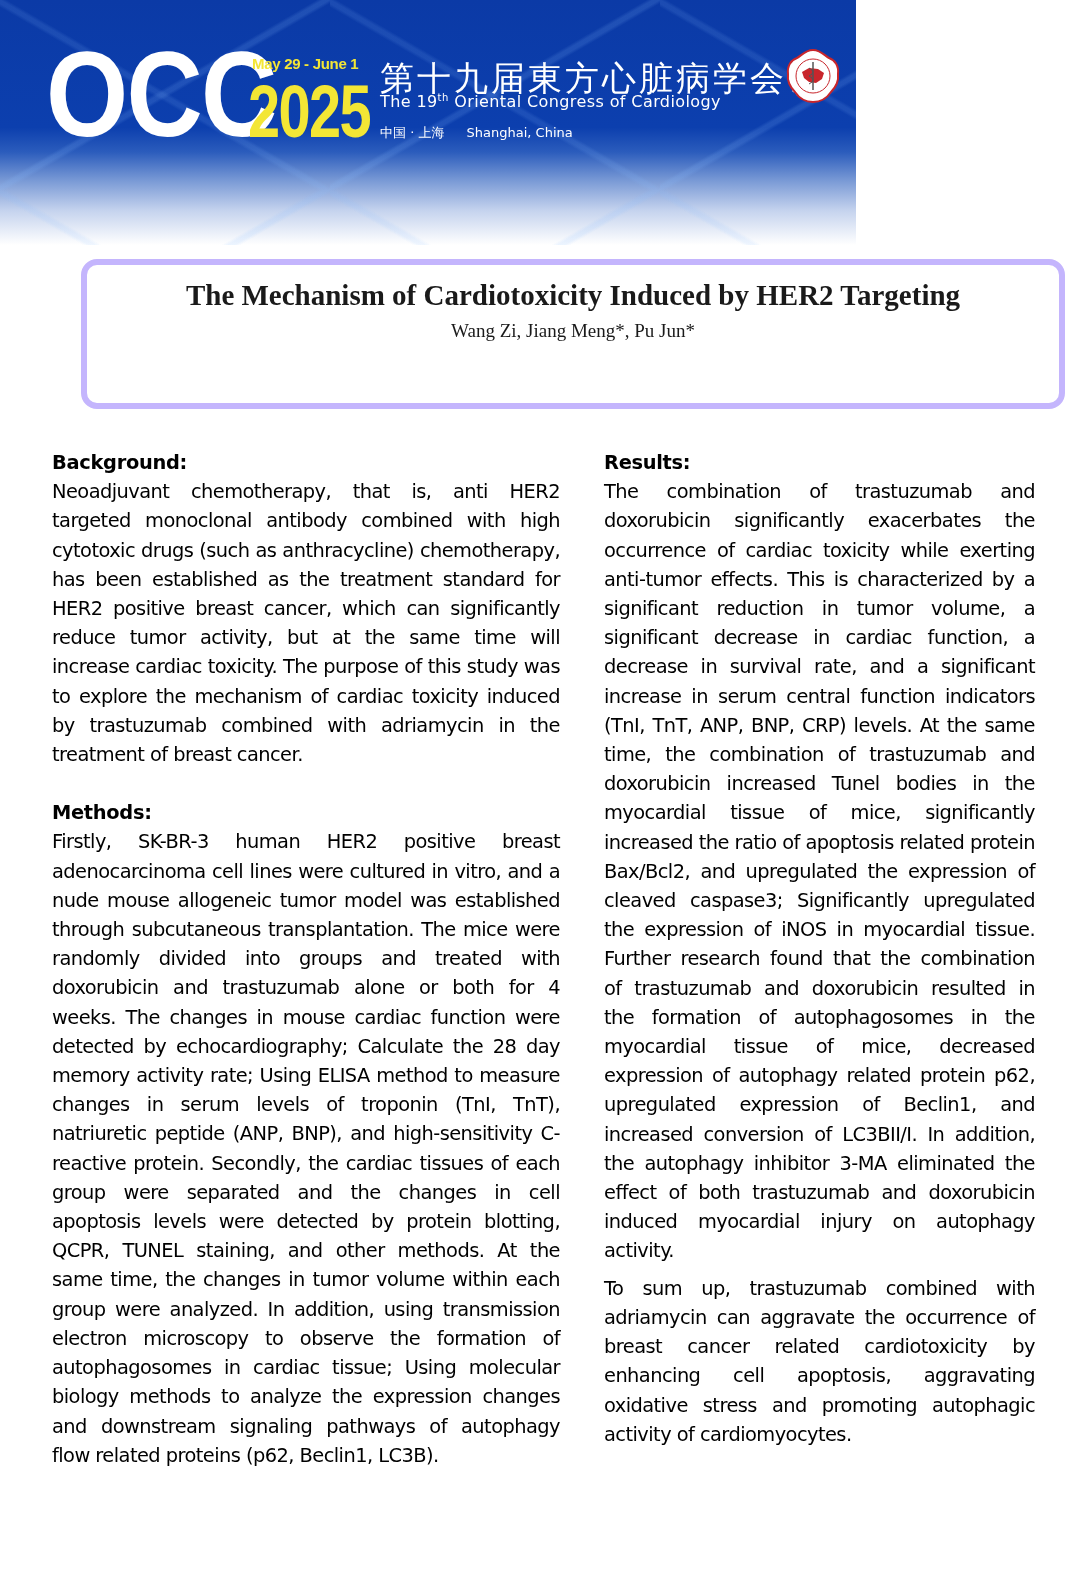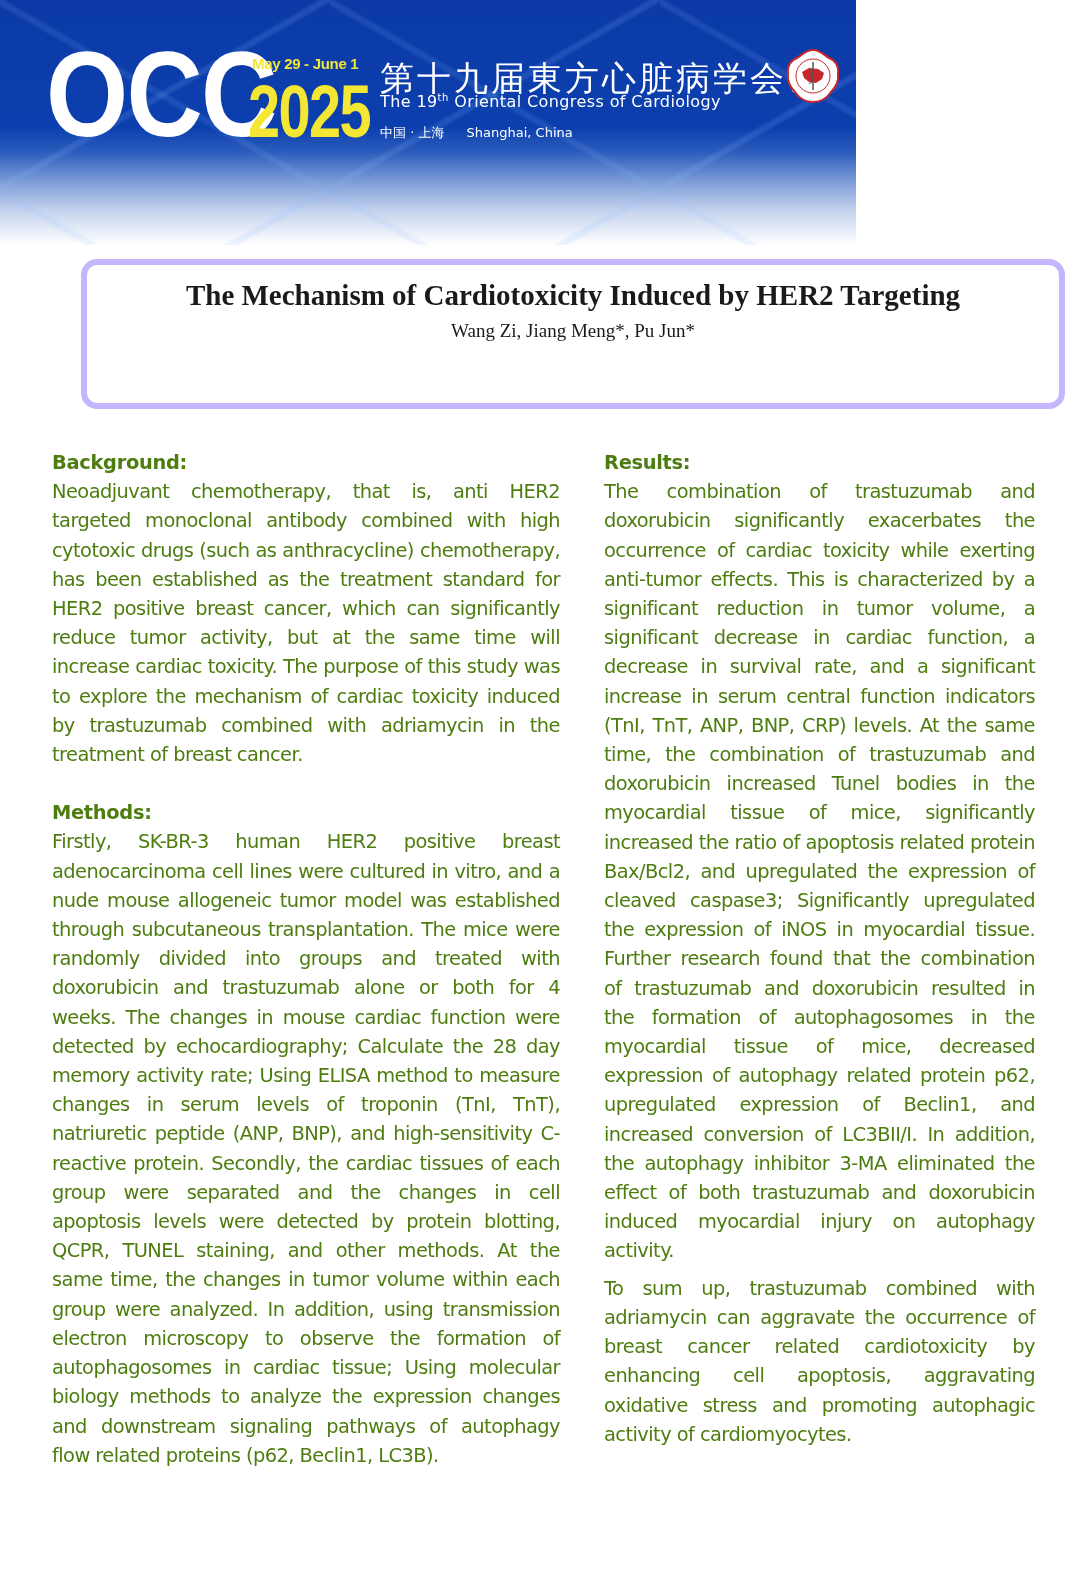--- a/index.html
+++ b/index.html
@@ -69,21 +69,21 @@
   .title-box .t1, .title-box .t2 {
     font-weight:bold; font-size:29px; line-height:40px;
   }
   .title-box .t1 { margin-top:10px; }
   .title-box .authors { font-size:19px; line-height:28px; margin-top:2px; }
   .title-box .affil { font-size:19px; line-height:28px; }
 
   
   .col {
     position:absolute; top:448px;
-    font-family:"DejaVu Sans", sans-serif; color:#4d7c0f;
+    font-family:"DejaVu Sans", sans-serif; color:#000000;
     font-size:19.4px; line-height:29.2px; text-align:justify;
     letter-spacing:-0.55px; word-spacing:0px;
   }
   .col-left { left:52px; width:508px; }
   .col-right { left:604px; width:431px; }
   .sec-head { font-weight:bold; letter-spacing:-0.3px; }
   .sec-body { margin:0; }
   .gap-lg { height:29px; }
   .gap-sm { height:8px; }
 </style>

